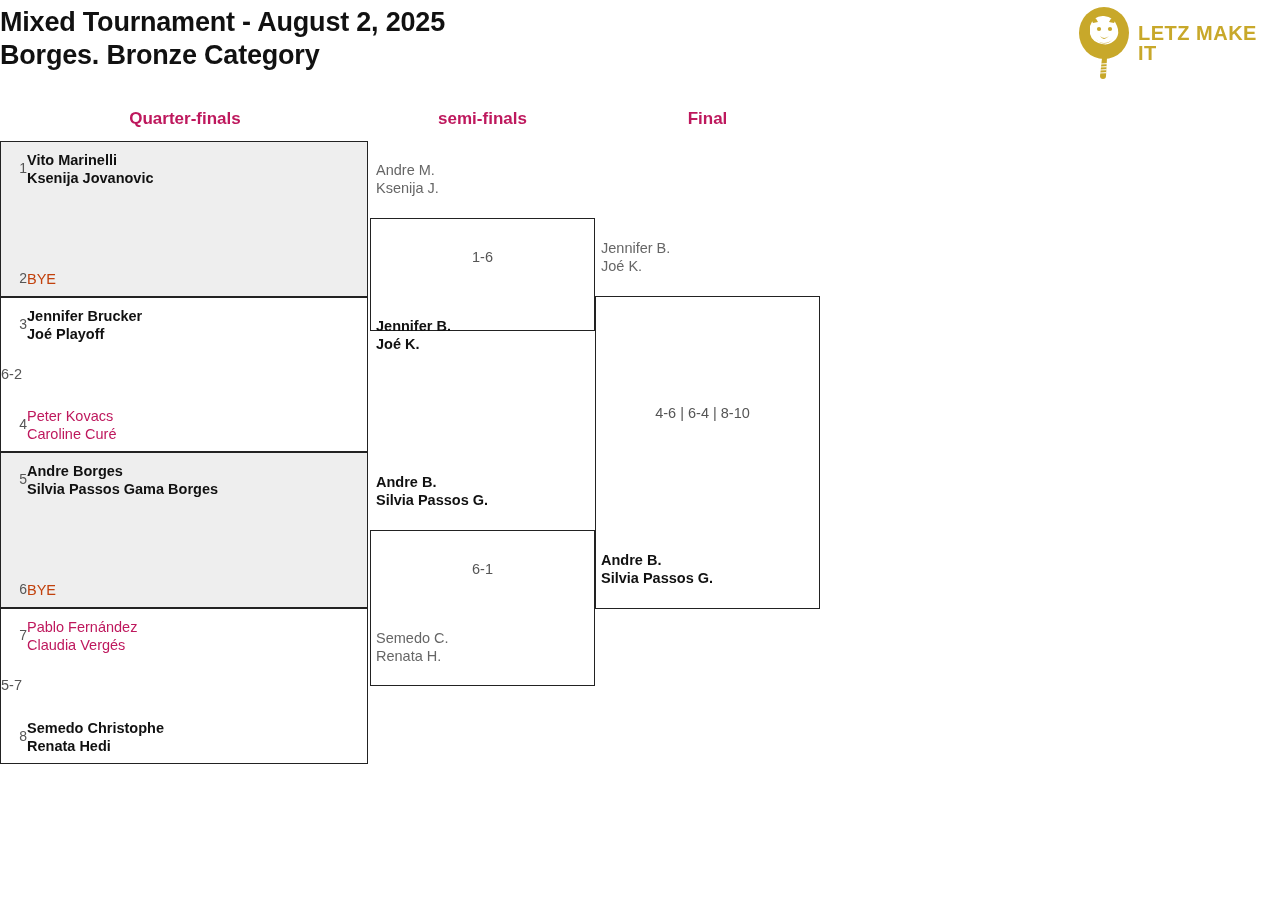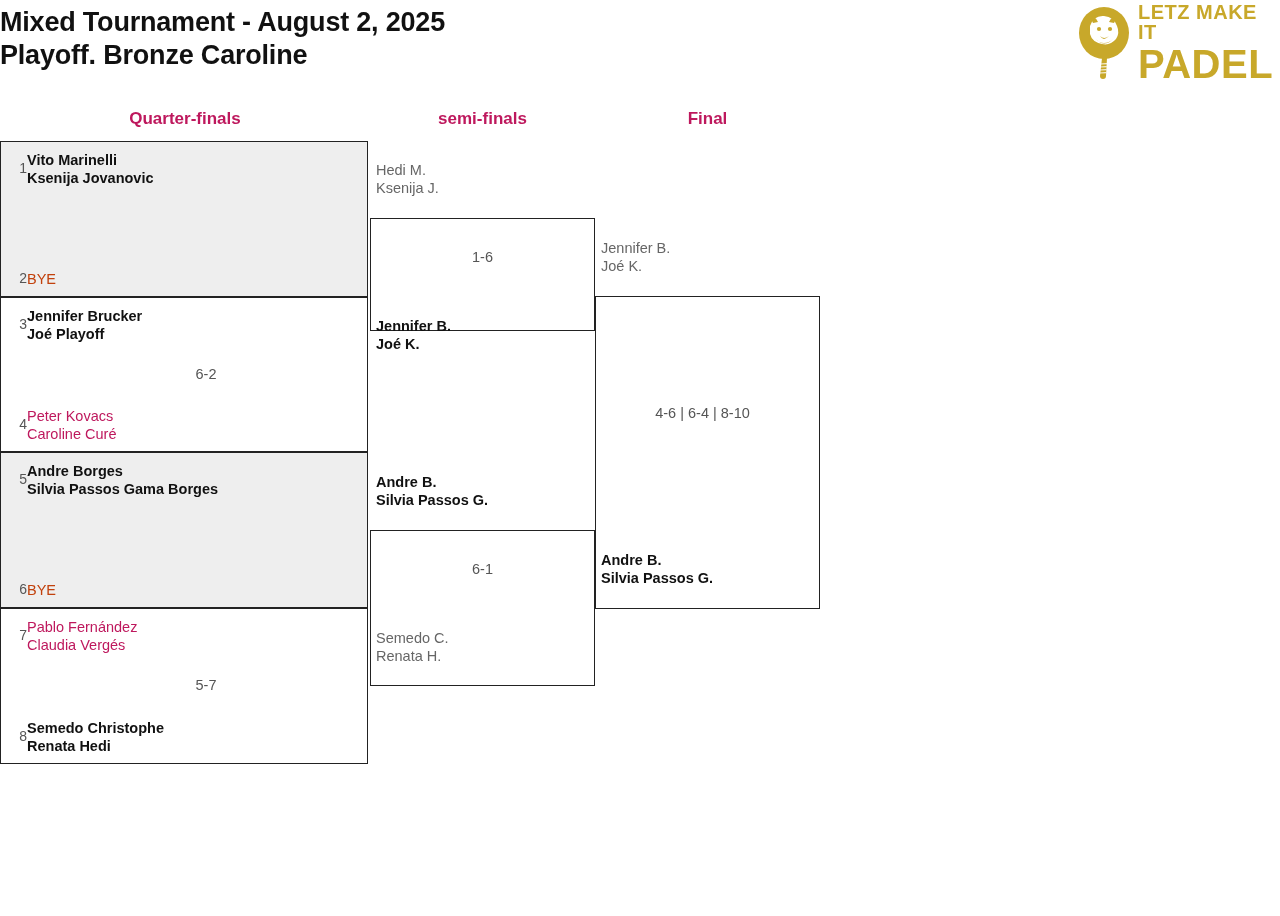--- a/index.html
+++ b/index.html
@@ -132,24 +132,22 @@
   }
   .team-names .nm { display: block; }
   .winner  .team-names { color: #111111; font-weight: bold; }
   .loser   .team-names { color: #be185d; font-weight: normal; }
   .bye     .team-names { color: #c2410c; font-weight: normal; }
 
   .qf-score {
     position: absolute;
     left: 0px;
     width: 368px;
-    text-align: center;
     font-size: 14.5px;
     color: #555555;
-    margin-left: 21px;
   }
 
   
   .sf-box {
     position: absolute;
     left: 370px;
     width: 225px;
     border: 1px solid #222222;
     box-sizing: border-box;
     background: #ffffff;
@@ -216,39 +214,38 @@
   .final-team.winner { color: #111111; font-weight: bold; }
   .final-team.loser  { color: #666666; font-weight: normal; }
   #final-team-a { top: 239px; }
   #final-team-b { top: 551px; }
 </style>
 </head>
 <body>
 
 <div id="header-title">
   <div class="title-line">Mixed Tournament - August 2, 2025</div>
-  <div class="title-line">Playoff. Bronze Caroline</div>
+  <div class="title-line">Borges. Bronze Category</div>
 </div>
 
 <div id="brand-logo">
   <svg id="brand-mark" viewBox="0 0 56 74">
     <ellipse cx="28" cy="27" rx="25" ry="26" fill="#c8a82a"></ellipse>
     <path d="M26 52 L24 70 Q24 73 27 73 Q30 73 30 70 L31 52 Z" fill="#c8a82a"></path>
     <path d="M24.5 58 L31 57.6 M24.2 61 L30.8 60.6 M24 64 L30.6 63.6 M23.8 67 L30.4 66.6" stroke="#ffffff" stroke-width="1.2" fill="none" opacity="0.85"></path>
     <path d="M14 20 Q18 9 28 10 Q38 11 41 20 Q44 27 40 33 Q34 40 26 38 Q16 36 14 28 Z" fill="#ffffff"></path>
     <path d="M17 17 Q14 12 18 11 Q21 13 22 16 Z" fill="#c8a82a"></path>
     <path d="M38 17 Q41 12 37 11 Q34 13 33 16 Z" fill="#c8a82a"></path>
     <circle cx="23" cy="23" r="2.1" fill="#c8a82a"></circle>
     <circle cx="34" cy="23" r="2.1" fill="#c8a82a"></circle>
     <path d="M24 30 Q28 34 33 30 Q30 33 28 33 Q26 33 24 30 Z" fill="#c8a82a"></path>
     <path d="M20 33 Q28 42 37 33 Q33 37 28 37 Q23 37 20 33 Z" fill="#c8a82a"></path>
   </svg>
   <div id="brand-words">
     <span class="brand-line1">LETZ MAKE IT</span>
-    <span class="brand-line2">PADEL</span>
   </div>
 </div>
 
 <div class="round-heading" id="round-heading-qf">Quarter-finals</div>
 <div class="round-heading" id="round-heading-sf">semi-finals</div>
 <div class="round-heading" id="round-heading-f">Final</div>
 
 <div id="bracket">
 
   <div class="qf-match shaded" id="qf-match-1">
@@ -322,21 +319,21 @@
   </div>
 
   <div class="sf-box" id="sf-box-1">
     <div class="sf-score">1-6</div>
   </div>
   <div class="sf-box" id="sf-box-2">
     <div class="sf-score">6-1</div>
   </div>
 
   <div class="sf-team loser" id="sf-team-1a">
-    <span class="nm">Hedi M.</span>
+    <span class="nm">Andre M.</span>
     <span class="nm">Ksenija J.</span>
   </div>
   <div class="sf-team winner" id="sf-team-1b">
     <span class="nm">Jennifer B.</span>
     <span class="nm">Joé K.</span>
   </div>
   <div class="sf-team winner" id="sf-team-2a">
     <span class="nm">Andre B.</span>
     <span class="nm">Silvia Passos G.</span>
   </div>

